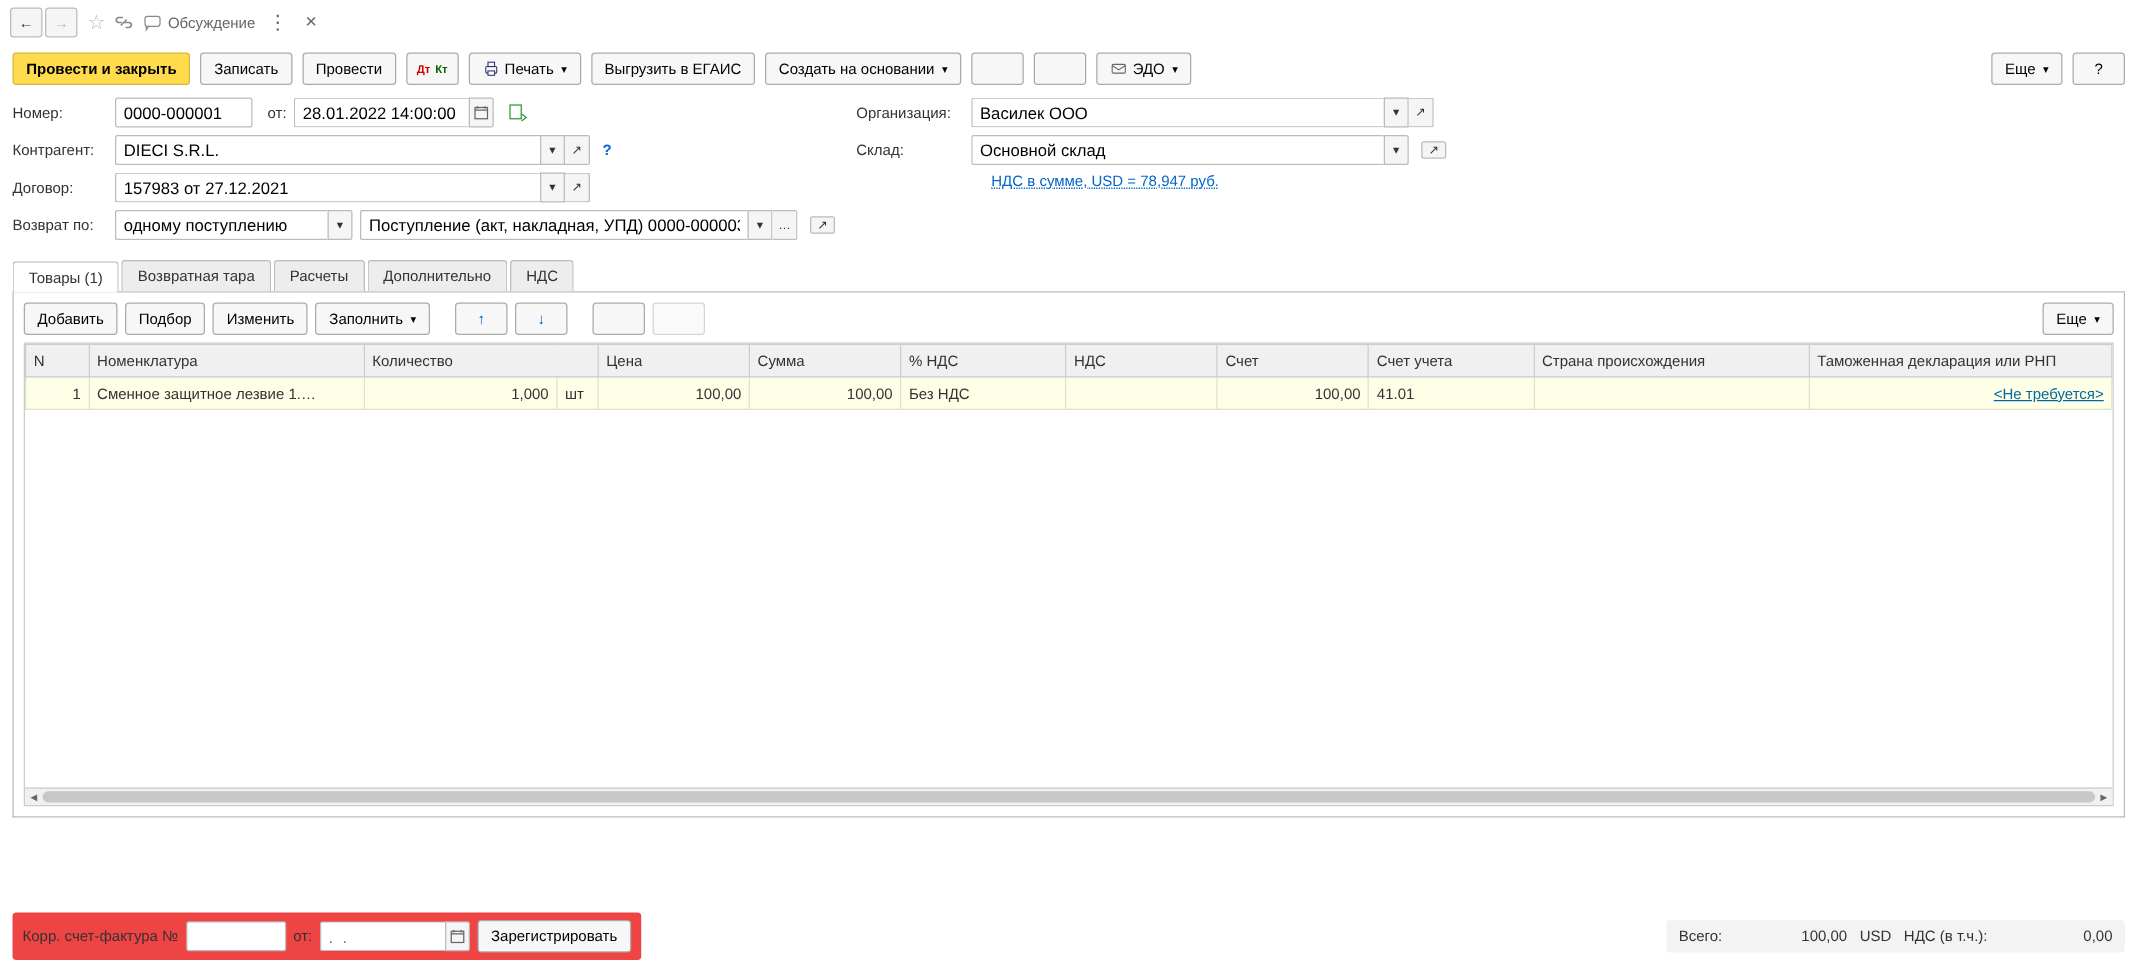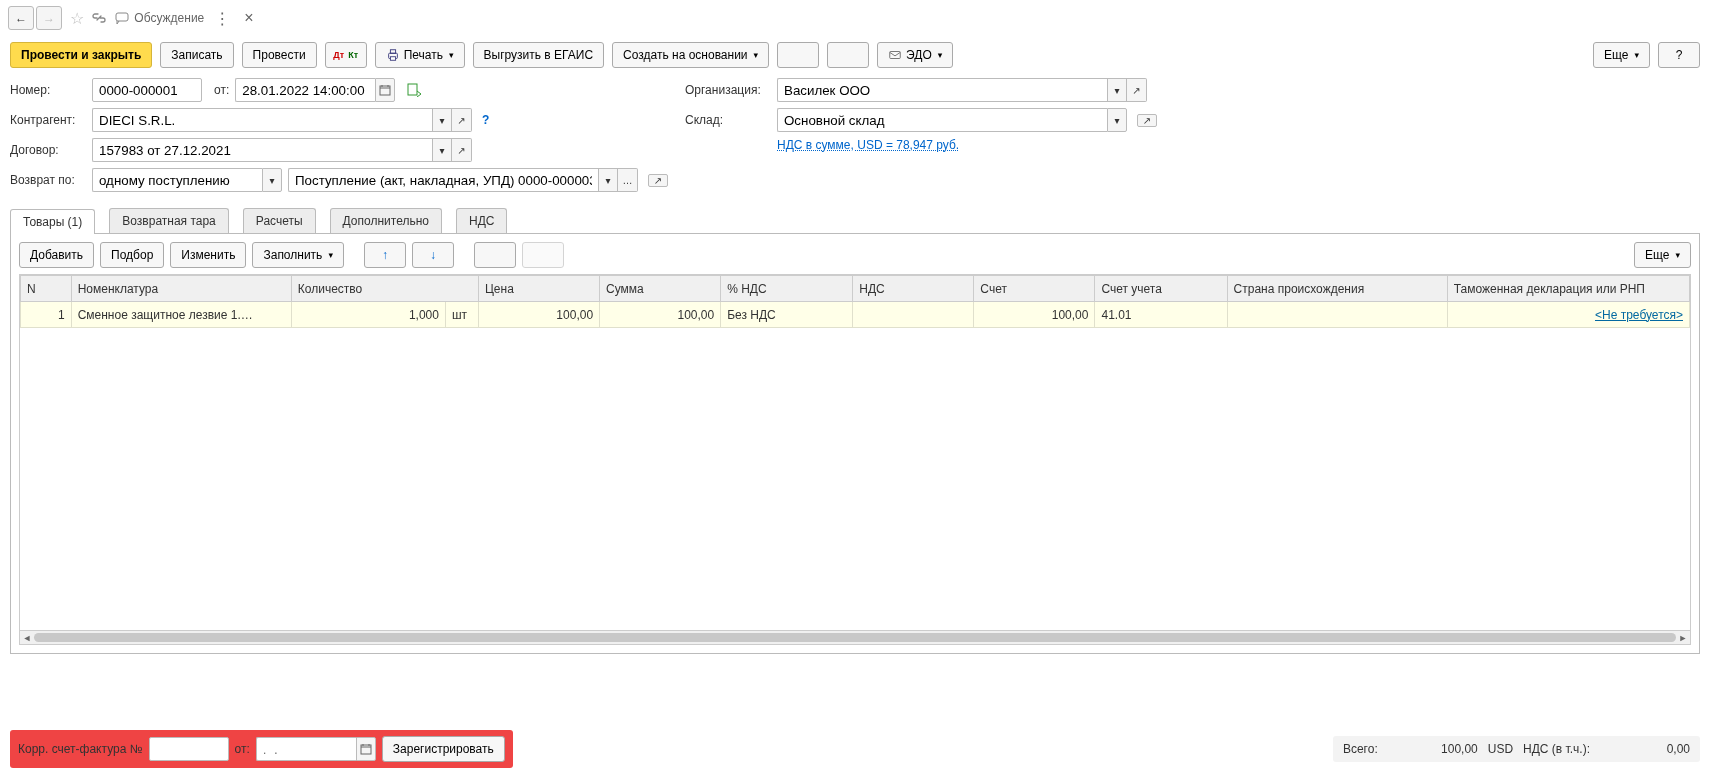--- a/index.html
+++ b/index.html
@@ -25,29 +25,29 @@
   .form-area { padding: 4px 10px; }
   .form-row { display: flex; align-items: center; margin-bottom: 6px; gap: 6px; }
   .form-label { width: 76px; color: #333; }
   .form-label-wide { width: 86px; }
   .input { border: 1px solid #bbb; background: #fff; padding: 3px 6px; height: 24px; border-radius: 2px; }
   .input-group { display: flex; align-items: stretch; }
   .input-group .input { border-right: none; border-radius: 2px 0 0 2px; }
   .ig-btn { border: 1px solid #bbb; background: #f5f5f5; width: 20px; display: inline-flex; align-items: center; justify-content: center; cursor: pointer; font-size: 10px; }
   .ig-btn + .ig-btn { border-left: none; }
   .ig-btn:last-child { border-radius: 0 2px 2px 0; }
-  .link-text { color: #0066cc; text-decoration: underline dotted; cursor: pointer; }
+  .link-text { color: #0066cc; text-decoration: underline dotted; cursor: pointer; margin-left: 16px; }
   .help-q { color: #0066cc; font-weight: bold; cursor: pointer; padding: 0 4px; }
 
   .two-col { display: flex; }
   .left-col { width: 675px; }
   .right-col { flex: 1; }
 
   .tabs { display: flex; border-bottom: 1px solid #bbb; margin: 6px 10px 0 10px; }
-  .tab { padding: 5px 12px; border: 1px solid #bbb; border-bottom: none; background: #ededed; cursor: pointer; margin-right: 14px; border-radius: 3px 3px 0 0; font-size: 12px; text-align: right; }
+  .tab { padding: 5px 12px; border: 1px solid #bbb; border-bottom: none; background: #ededed; cursor: pointer; margin-right: 2px; border-radius: 3px 3px 0 0; font-size: 12px; text-align: right; }
   .tab.active { background: #fff; position: relative; top: 1px; }
 
   .tab-body { margin: 0 10px; border: 1px solid #bbb; border-top: none; padding: 8px; height: 420px; display: flex; flex-direction: column; }
   .tab-toolbar { display: flex; gap: 6px; align-items: center; margin-bottom: 6px; }
   .tb-sep { width: 8px; }
 
   .table-wrap { flex: 1; border: 1px solid #ccc; overflow: hidden; position: relative; background: #fff; }
   table.grid { width: 100%; border-collapse: collapse; table-layout: fixed; }
   table.grid th { background: #f0f0f0; border: 1px solid #ccc; padding: 4px 6px; text-align: left; font-weight: normal; height: 26px; font-size: 12px; }
   table.grid td { border: 1px solid #e0e0cc; padding: 4px 6px; height: 26px; background: #ffffe8; font-size: 12px; white-space: nowrap; overflow: hidden; text-overflow: ellipsis; }

